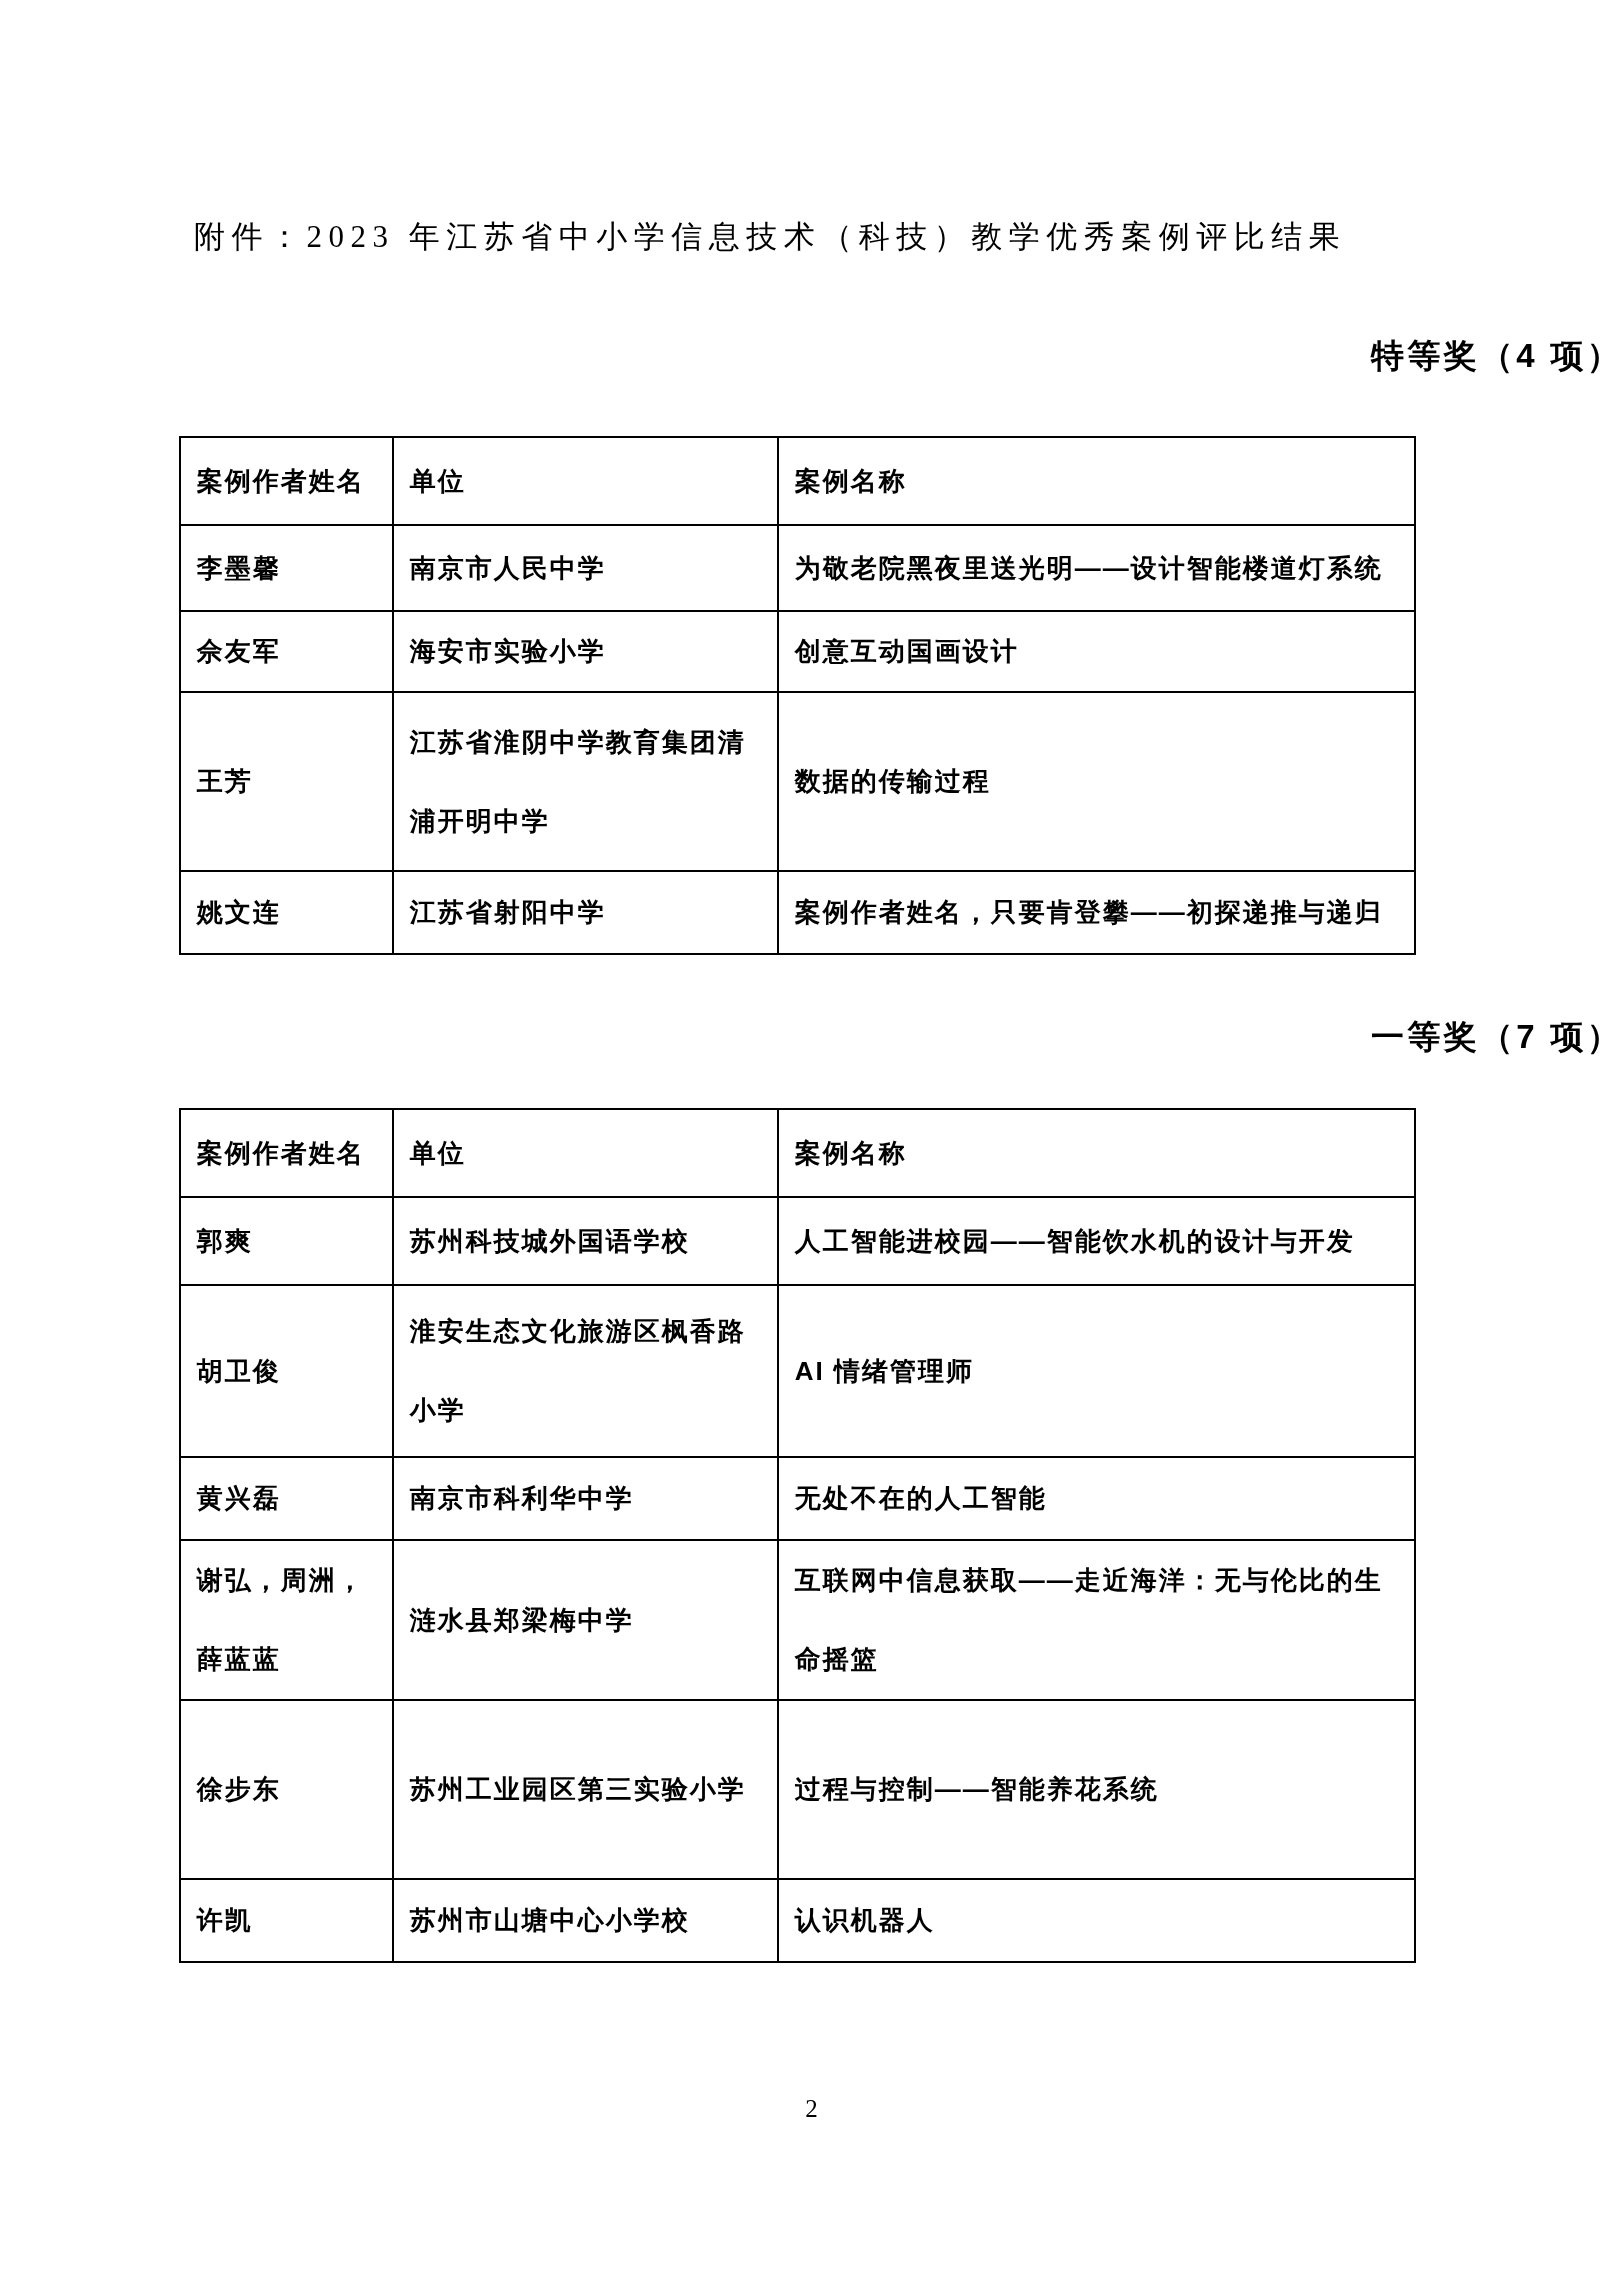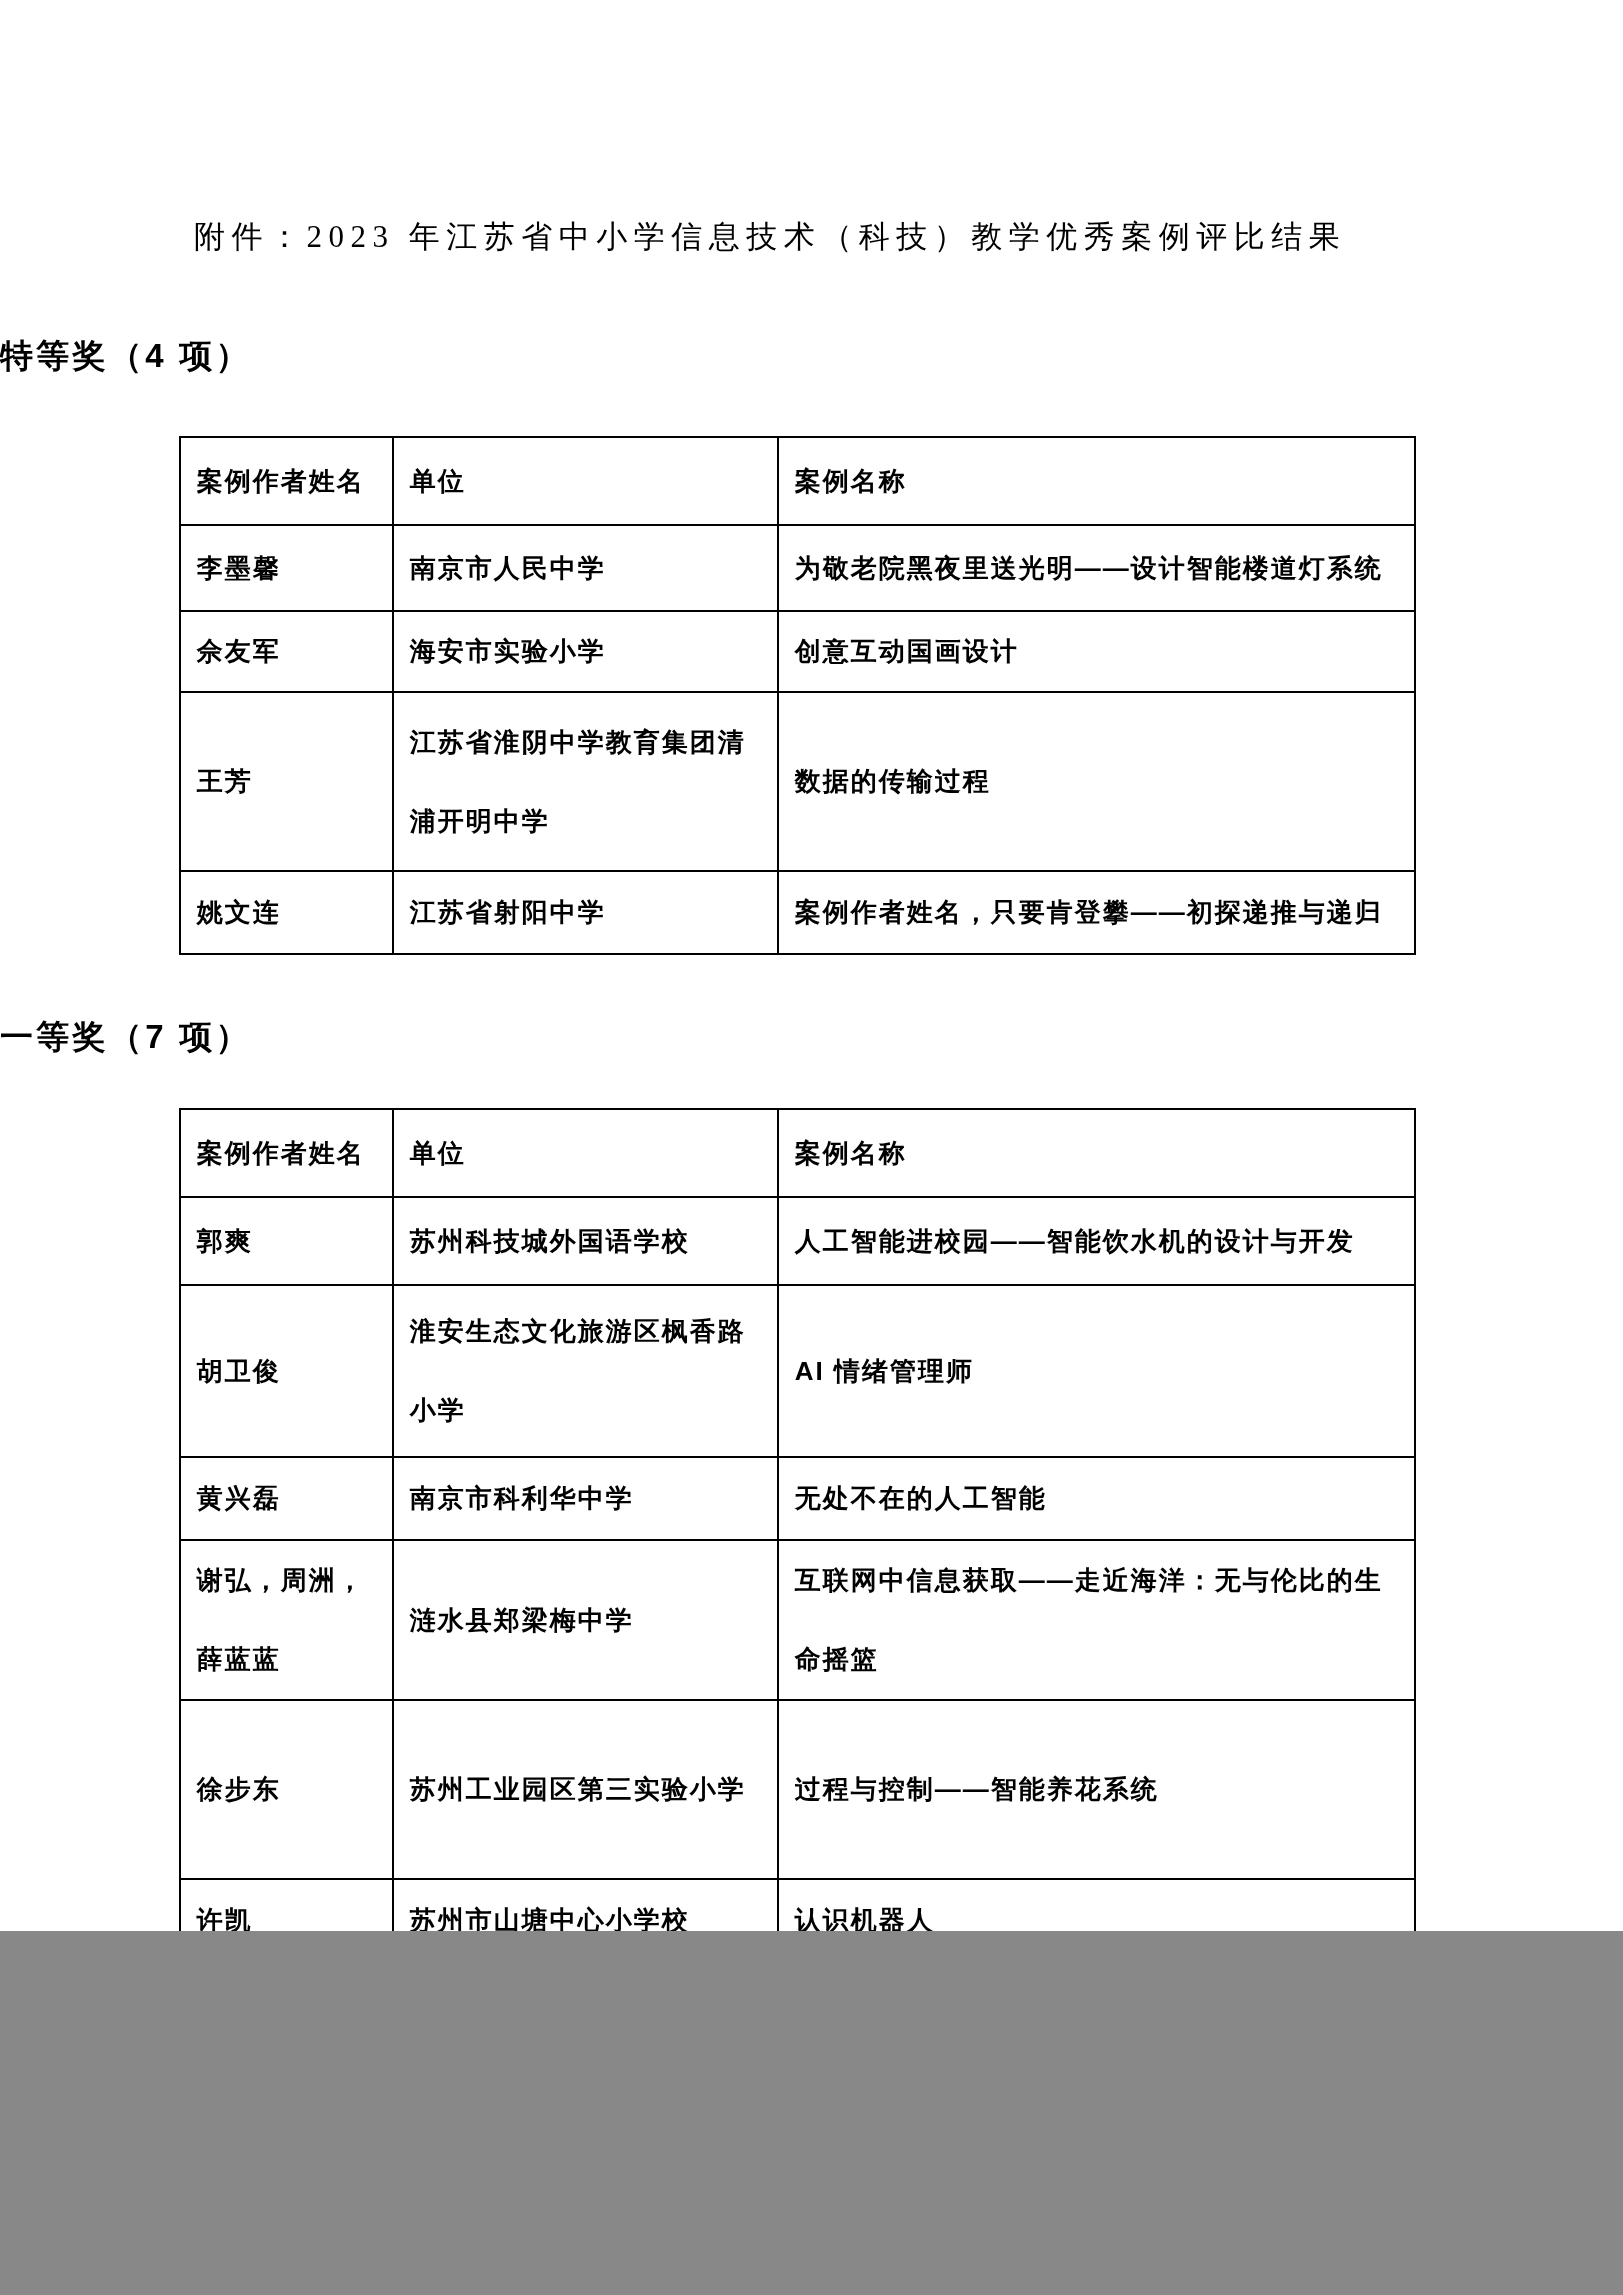--- a/index.html
+++ b/index.html
@@ -1,40 +1,40 @@
 <!DOCTYPE html>
 <html style="font-size:10.5px"><head>
 <meta charset="utf-8">
 <style>
   html, body { margin: 0; padding: 0; background: #888; }
   .page {
     position: relative;
     width: 1623px;
-    height: 1931px;
+    height: 2295px;
     margin: 0 auto;
     background: #ffffff;
     color: #000000;
     font-family: "Liberation Sans", sans-serif;
     overflow: hidden;
   }
   .title {
     position: absolute;
     left: 194px;
     top: 213px;
     font-family: "Liberation Serif", serif;
     font-size: 31px;
     letter-spacing: 6.5px;
     line-height: 47px;
     white-space: nowrap;
   }
   .section-heading {
     position: absolute;
     left: 0;
     width: 100%;
-    text-align: left;
+    text-align: right;
     font-weight: bold;
     font-size: 33px;
     letter-spacing: 3.3px;
     line-height: 47px;
   }
   .heading-1 { top: 332px; }
   .heading-2 { top: 1013px; }
   .awards-table {
     position: absolute;
     left: 179px;

